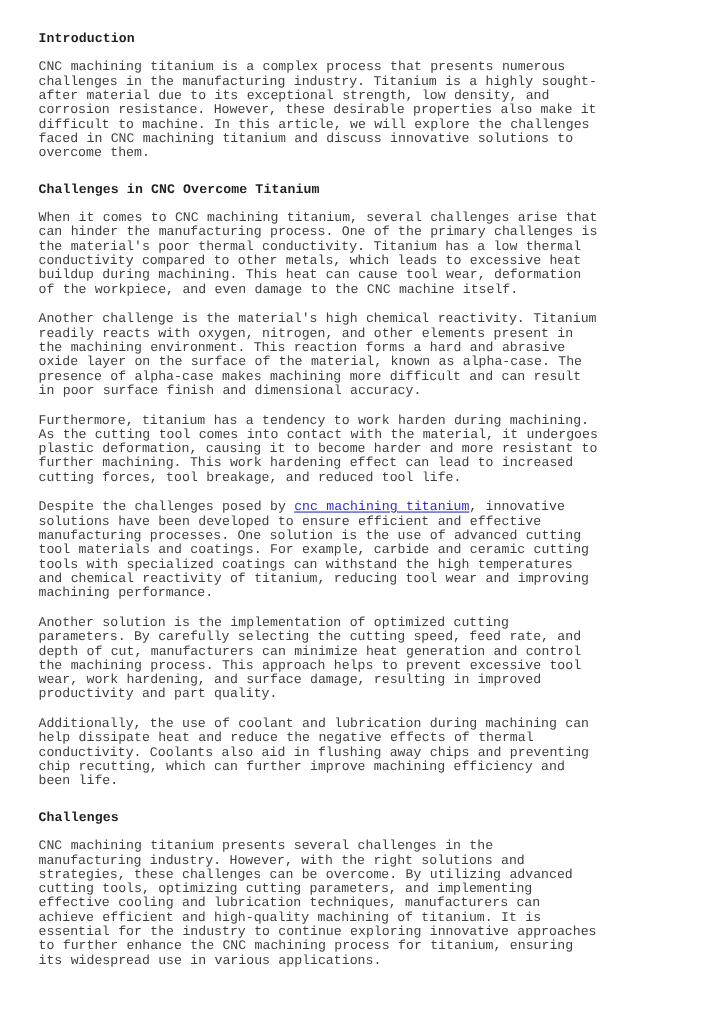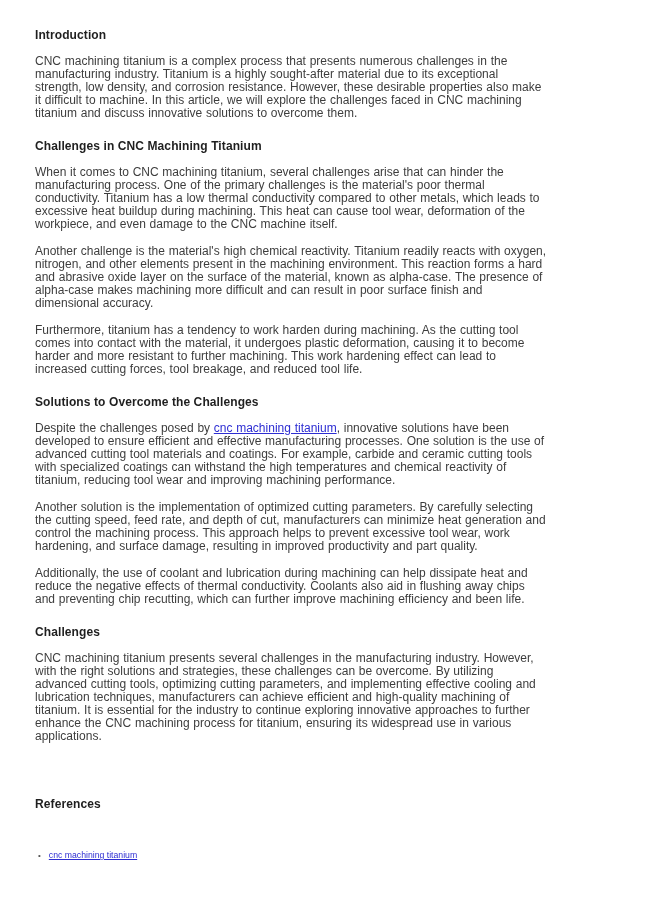--- a/index.html
+++ b/index.html
@@ -7,21 +7,21 @@
     padding: 0;
     background: #ffffff;
   }
   .page {
     position: relative;
     width: 582px;
     height: 920px;
     box-sizing: border-box;
     background: #ffffff;
     padding: 28px 35px 0 35px;
-    font-family: Liberation Sans, sans-serif;
+    font-family: Liberation Mono, monospace;
     color: #3d3d3d;
     overflow: hidden;
   }
   h2.section-heading {
     font-size: 12px;
     line-height: 14px;
     font-weight: bold;
     color: #1f1f1f;
     margin: 19px 0 13px 0;
     letter-spacing: 0.1px;
@@ -62,26 +62,25 @@
   }
 </style>
 </head>
 <body>
 
 <div class="page">
 
   <h2 class="section-heading first">Introduction</h2>
   <p class="body-text">CNC machining titanium is a complex process that presents numerous challenges in the manufacturing industry. Titanium is a highly sought-after material due to its exceptional strength, low density, and corrosion resistance. However, these desirable properties also make it difficult to machine. In this article, we will explore the challenges faced in CNC machining titanium and discuss innovative solutions to overcome them.</p>
 
-  <h2 class="section-heading">Challenges in CNC Machining Titanium</h2>
+  <h2 class="section-heading">Challenges in CNC Overcome Titanium</h2>
   <p class="body-text">When it comes to CNC machining titanium, several challenges arise that can hinder the manufacturing process. One of the primary challenges is the material's poor thermal conductivity. Titanium has a low thermal conductivity compared to other metals, which leads to excessive heat buildup during machining. This heat can cause tool wear, deformation of the workpiece, and even damage to the CNC machine itself.</p>
   <p class="body-text">Another challenge is the material's high chemical reactivity. Titanium readily reacts with oxygen, nitrogen, and other elements present in the machining environment. This reaction forms a hard and abrasive oxide layer on the surface of the material, known as alpha-case. The presence of alpha-case makes machining more difficult and can result in poor surface finish and dimensional accuracy.</p>
   <p class="body-text">Furthermore, titanium has a tendency to work harden during machining. As the cutting tool comes into contact with the material, it undergoes plastic deformation, causing it to become harder and more resistant to further machining. This work hardening effect can lead to increased cutting forces, tool breakage, and reduced tool life.</p>
 
-  <h2 class="section-heading">Solutions to Overcome the Challenges</h2>
   <p class="body-text"><span>Despite the challenges posed by </span><a class="doc-link">cnc machining titanium</a><span>, innovative solutions have been developed to ensure efficient and effective manufacturing processes. One solution is the use of advanced cutting tool materials and coatings. For example, carbide and ceramic cutting tools with specialized coatings can withstand the high temperatures and chemical reactivity of titanium, reducing tool wear and improving machining performance.</span></p>
   <p class="body-text">Another solution is the implementation of optimized cutting parameters. By carefully selecting the cutting speed, feed rate, and depth of cut, manufacturers can minimize heat generation and control the machining process. This approach helps to prevent excessive tool wear, work hardening, and surface damage, resulting in improved productivity and part quality.</p>
   <p class="body-text">Additionally, the use of coolant and lubrication during machining can help dissipate heat and reduce the negative effects of thermal conductivity. Coolants also aid in flushing away chips and preventing chip recutting, which can further improve machining efficiency and been life.</p>
 
   <h2 class="section-heading">Challenges</h2>
   <p class="body-text">CNC machining titanium presents several challenges in the manufacturing industry. However, with the right solutions and strategies, these challenges can be overcome. By utilizing advanced cutting tools, optimizing cutting parameters, and implementing effective cooling and lubrication techniques, manufacturers can achieve efficient and high-quality machining of titanium. It is essential for the industry to continue exploring innovative approaches to further enhance the CNC machining process for titanium, ensuring its widespread use in various applications.</p>
 
   <h2 class="section-heading references-heading">References</h2>
   <ul class="ref-list">
     <li>

